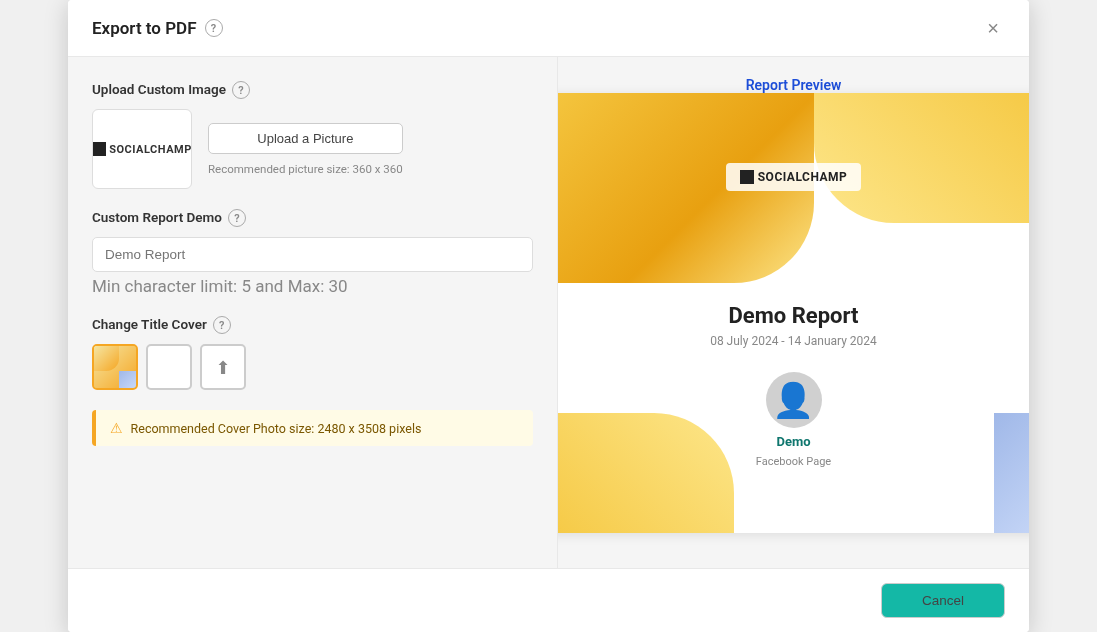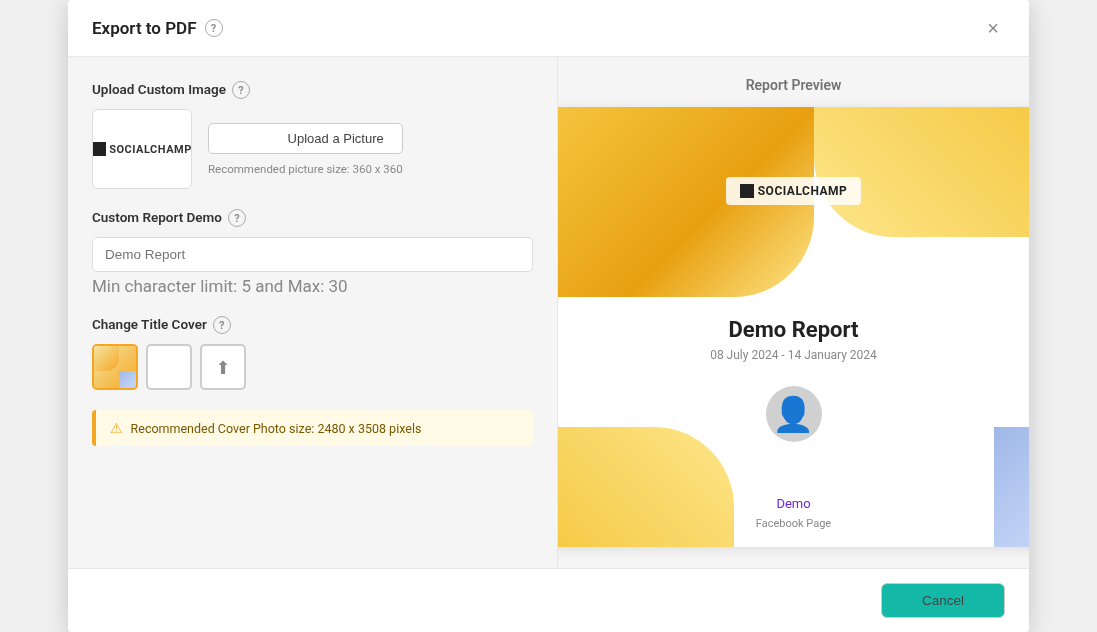--- a/index.html
+++ b/index.html
@@ -119,25 +119,24 @@
     .upload-right {
       display: flex;
       flex-direction: column;
       gap: 8px;
     }
     .upload-btn {
       border: 1.5px solid #ccc;
       background: #fff;
       color: #444;
       font-size: 13px;
-      padding: 7px 18px;
+      padding: 7px 28px;
       border-radius: 5px;
       cursor: pointer;
       font-weight: 500;
-      text-align: right;
     }
     .hint-text {
       font-size: 11.5px;
       color: #888;
     }
     .text-input {
       width: 100%;
       border: 1px solid #ddd;
       border-radius: 5px;
       padding: 9px 12px;
@@ -204,22 +203,21 @@
       background: #f5f5f5;
       display: flex;
       flex-direction: column;
       align-items: center;
       padding: 20px;
       overflow: hidden;
     }
     .preview-label {
       font-size: 14px;
       font-weight: 600;
-      color: #737373;
-      margin-bottom: 14px;
+      color: #1d4ed8;
     }
     .report-card {
       background: #fff;
       border-radius: 6px;
       width: 520px;
       height: 440px;
       box-shadow: 0 2px 12px rgba(0,0,0,0.10);
       overflow: hidden;
       position: relative;
       display: flex;
@@ -312,23 +310,22 @@
       justify-content: center;
       overflow: hidden;
     }
     .avatar-icon {
       font-size: 34px;
       color: #aaa;
       line-height: 1;
     }
     .avatar-name {
       font-size: 13px;
-      font-weight: 400;
-      color: #6d28d9;
-      margin-top: 48px;
+      font-weight: 700;
+      color: #0f766e;
     }
     .avatar-sub {
       font-size: 11px;
       color: #888;
     }
     .bottom-gradient-left {
       position: absolute;
       bottom: 0; left: 0;
       width: 200px;
       height: 120px;

